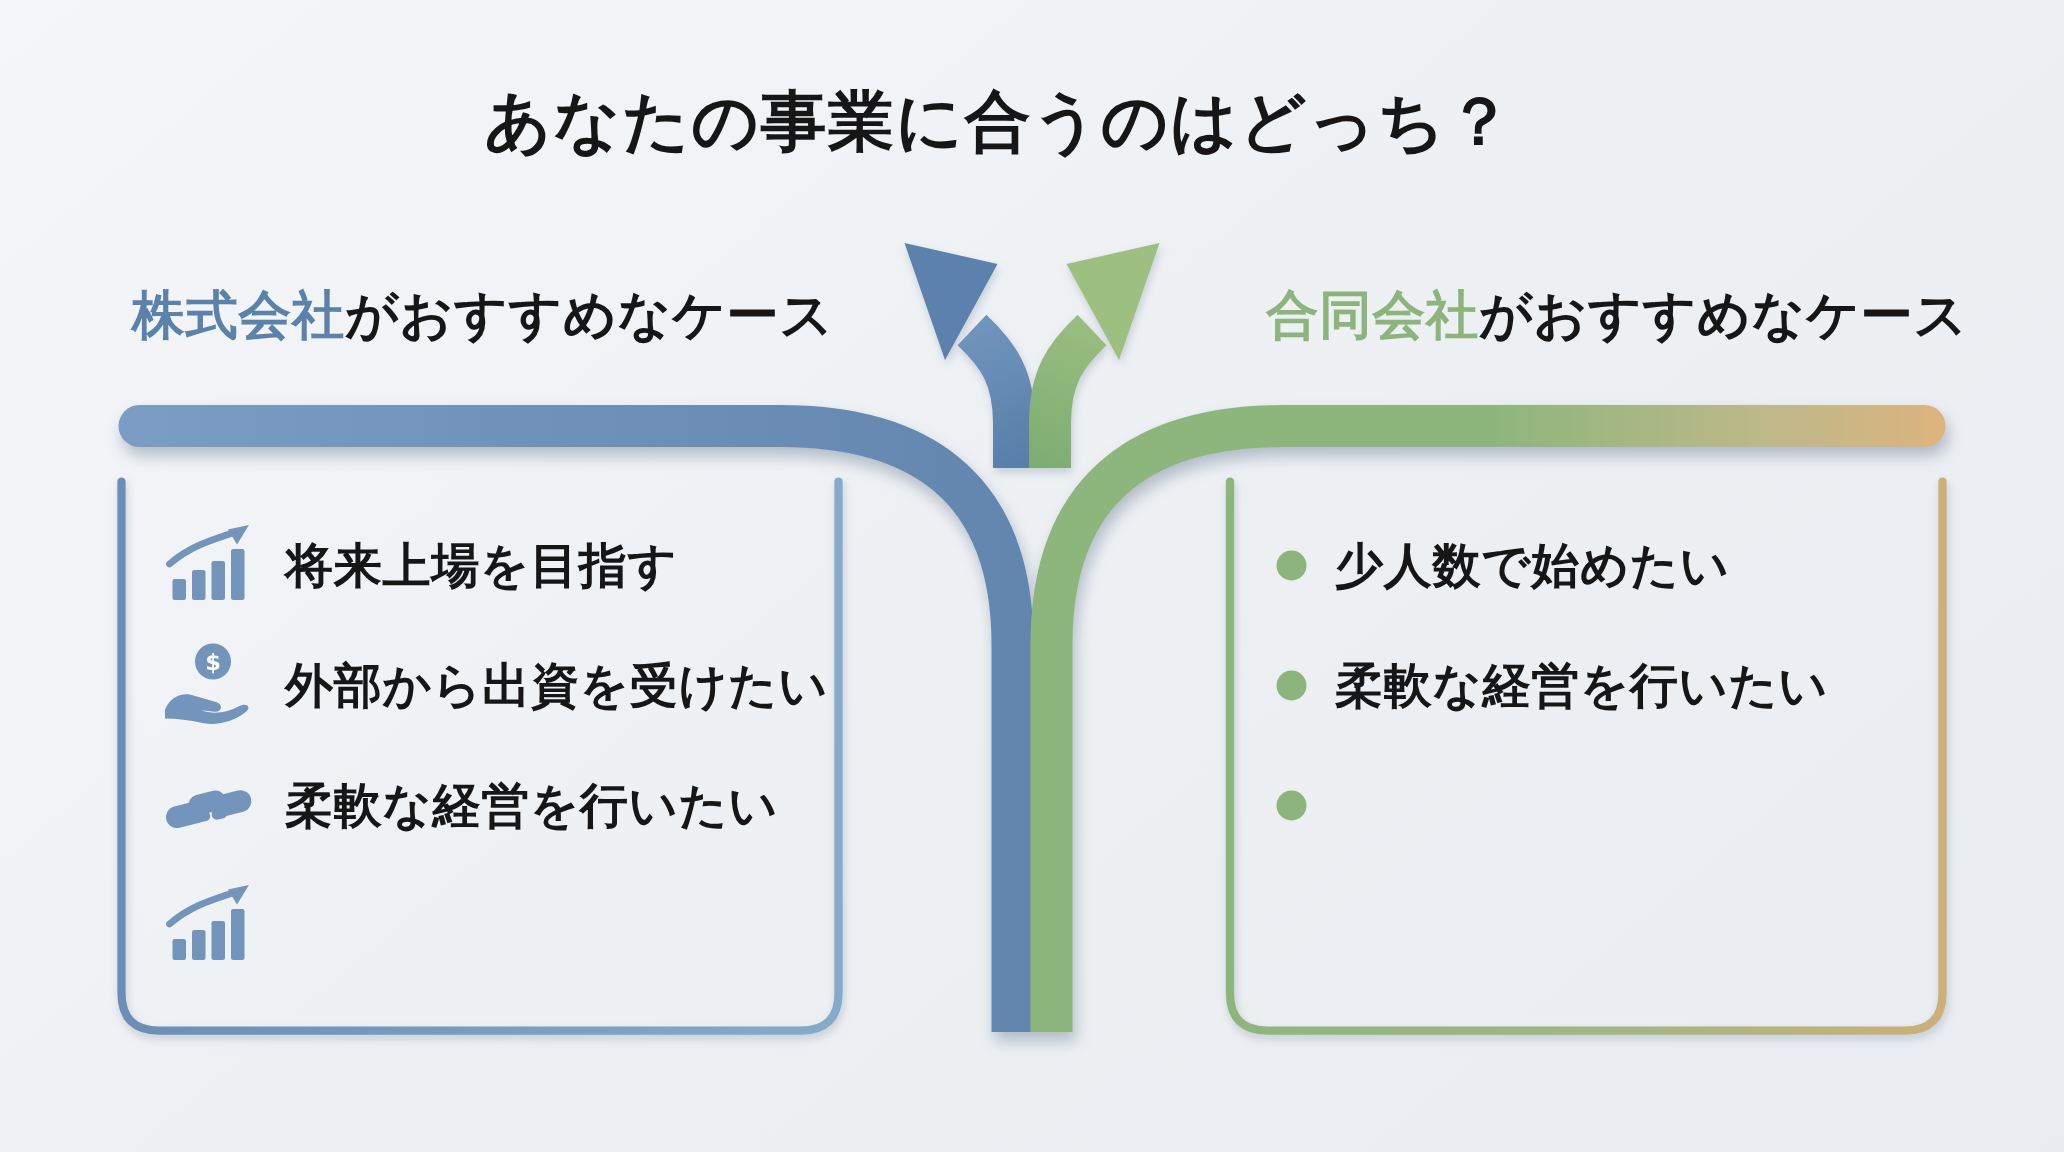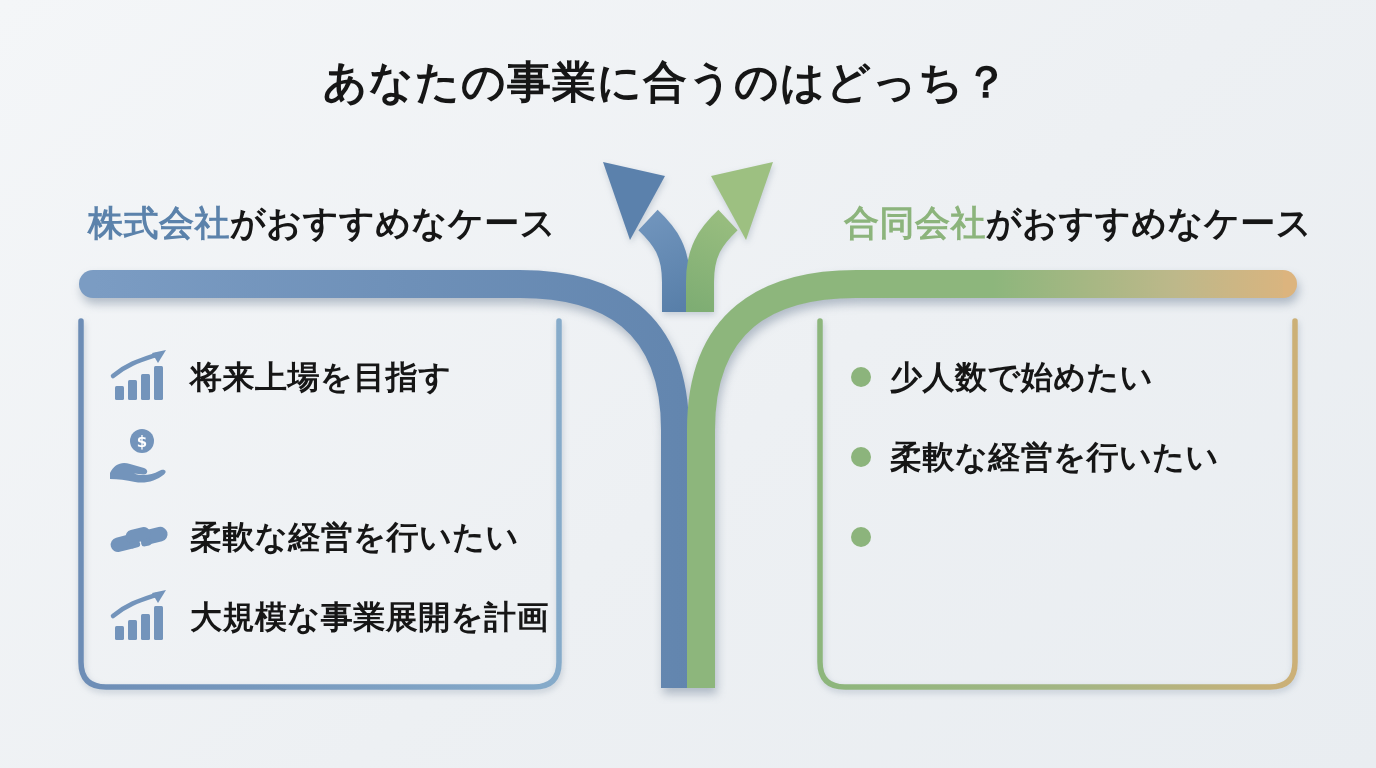--- a/index.html
+++ b/index.html
@@ -32,21 +32,21 @@
   .arrow-head-green{fill:#9dc081;}
   .st-blue-l{stop-color:#7b9cc3;} .st-blue-d{stop-color:#6285ae;}
   .st-green{stop-color:var(--green,#8db67c);} .st-mid{stop-color:#bdb88a;}
   .st-tan{stop-color:var(--tan,#dcb47e);}
   .st-cardblue-d{stop-color:#6d8db6;} .st-cardblue-l{stop-color:#86abca;}
   .st-cardgreen{stop-color:var(--green,#8db67c);} .st-cardmid{stop-color:#a4b583;}
   .st-cardtan{stop-color:var(--card_tan,#ccb077);}
   .st-arrblue-d{stop-color:#587fa9;} .st-arrblue-l{stop-color:#7fa1c8;}
   .st-arrgreen-d{stop-color:#7ead73;} .st-arrgreen-l{stop-color:#a8c786;}
   .heading{
-    position:absolute;top:204px;font-size:35px;font-weight:800;
+    position:absolute;top:192px;font-size:35px;font-weight:800;
     color:var(--text,#161616);letter-spacing:.5px;line-height:1.1;white-space:nowrap;
   }
   .heading .hl-blue{color:var(--blue_text,#5b82ab);}
   .heading .hl-green{color:var(--green_text,#8cb47c);margin-top:16px;}
   .list{position:absolute;display:flex;flex-direction:column;gap:28px;}
   .row{display:flex;align-items:center;gap:16px;height:52px;}
   .row-label{
     font-size:32px;font-weight:700;color:var(--text,#161616);
     letter-spacing:.5px;white-space:nowrap;line-height:1;
   }
@@ -140,20 +140,21 @@
   </div>
 
   <div class="row">
     <span class="icon-slot">
   <svg width="64" height="58" viewBox="0 0 64 58" aria-hidden="true">
     <circle class="ic" cx="35" cy="13" r="12"></circle>
     <text class="coin-sign" x="35" y="18.5" text-anchor="middle">$</text>
     <path class="ic" d="M3 45 C 7 36 15 33 23 36 L 37 40 C 42 41.5 41 47 36 46.5 L 27 45.5 C 35 48.5 45 47 52 43 C 57 40 61 43 57 46.5 C 49 53 38 56 28 54 C 19 52 11 51 3 51 Z"></path>
   </svg>
 </span>
+    <span class="row-label">外部から出資を受けたい</span>
   </div>
 
   <div class="row">
     <span class="icon-slot">
   <svg width="66" height="50" viewBox="0 0 68 48" aria-hidden="true">
     <g class="ic" transform="rotate(-14 34 26)">
       <rect x="4" y="19" width="29" height="15" rx="7.5"></rect>
       <rect x="35" y="19" width="29" height="15" rx="7.5"></rect>
       <rect x="21" y="15" width="26" height="14" rx="7"></rect>
       <rect x="23" y="27" width="11" height="7" rx="3.5"></rect>
@@ -168,21 +169,20 @@
     <span class="icon-slot">
   <svg width="64" height="58" viewBox="0 0 64 58" aria-hidden="true">
     <rect class="ic" x="8" y="38" width="9" height="14" rx="1.5"></rect>
     <rect class="ic" x="21" y="32" width="9" height="20" rx="1.5"></rect>
     <rect class="ic" x="34" y="26" width="9" height="26" rx="1.5"></rect>
     <rect class="ic" x="47" y="18" width="9" height="34" rx="1.5"></rect>
     <path class="ic-stroke" d="M6 28 C 20 16 34 12 49 7"></path>
     <polygon class="ic" points="59,2 45,5 51,15"></polygon>
   </svg>
 </span>
-    <span class="row-label">大規模な事業展開を計画</span>
   </div>
 </div>
 
   <div class="list" style="left:848px;top:351px">
   <div class="row">
     <span class="bullet-slot">
   <svg width="22" height="22" viewBox="0 0 22 22" aria-hidden="true">
     <circle class="bullet" cx="11" cy="11" r="10"></circle>
   </svg>
 </span>

